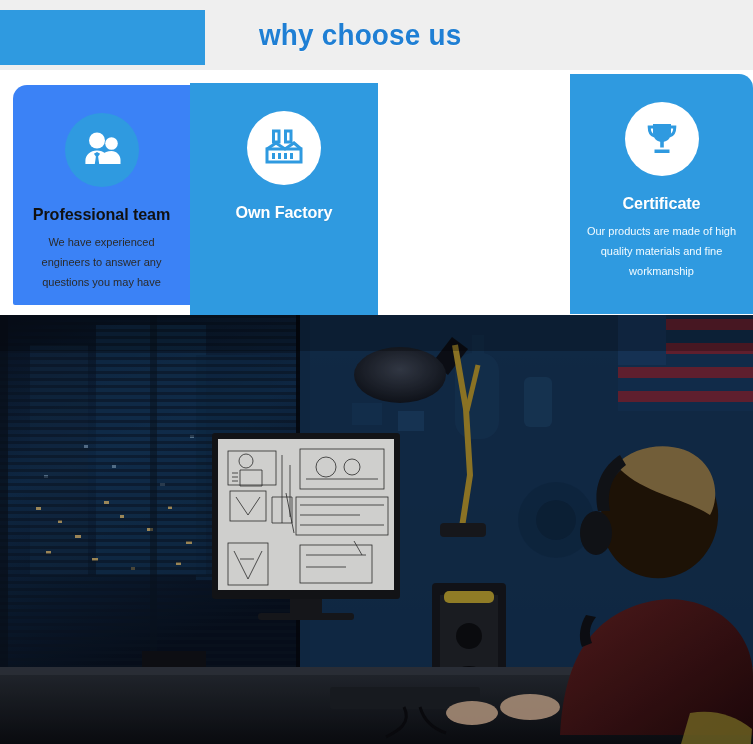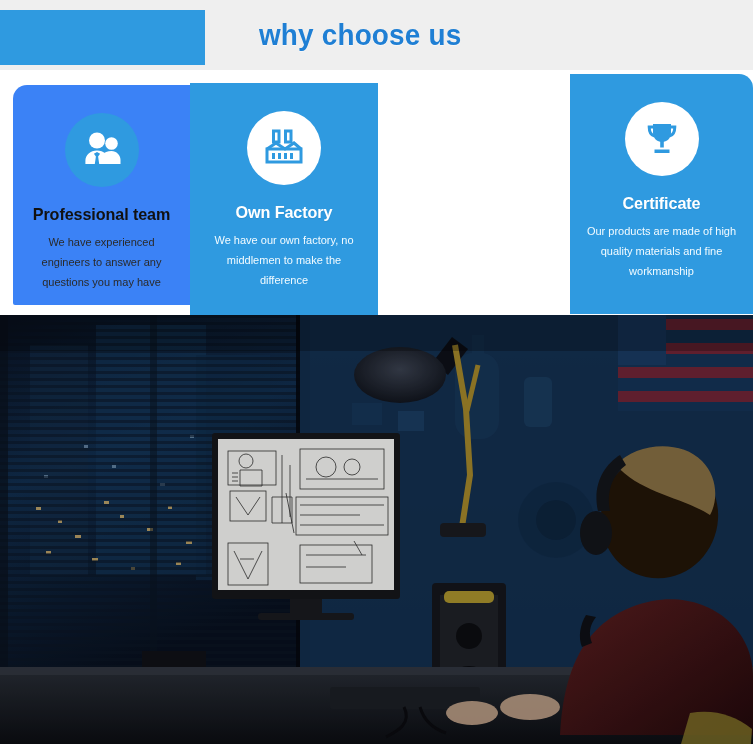--- a/index.html
+++ b/index.html
@@ -84,21 +84,20 @@
           </g>
           <g fill="#2f9ae0">
             <rect x="9" y="25" width="3" height="6"></rect>
             <rect x="15" y="25" width="3" height="6"></rect>
             <rect x="21" y="25" width="3" height="6"></rect>
             <rect x="27" y="25" width="3" height="6"></rect>
           </g>
         </svg>
       </div>
       <div class="card-title">Own Factory</div>
-      <div class="card-desc">We have our own factory, no middlemen to make the difference</div>
     </div>
 
 
     <div class="card blue card4">
       <div class="icon-wrap on-blue">
         <svg width="40" height="40" viewBox="0 0 40 40" aria-hidden="true">
           <g fill="#2f9ae0">
             <path d="M11 5h18v9c0 5-4 9-9 9s-9-4-9-9V5z"></path>
             <path d="M18.2 22h3.6v6.5h-3.6z"></path>
             <path d="M12.5 30.5h15V34h-15z"></path>

